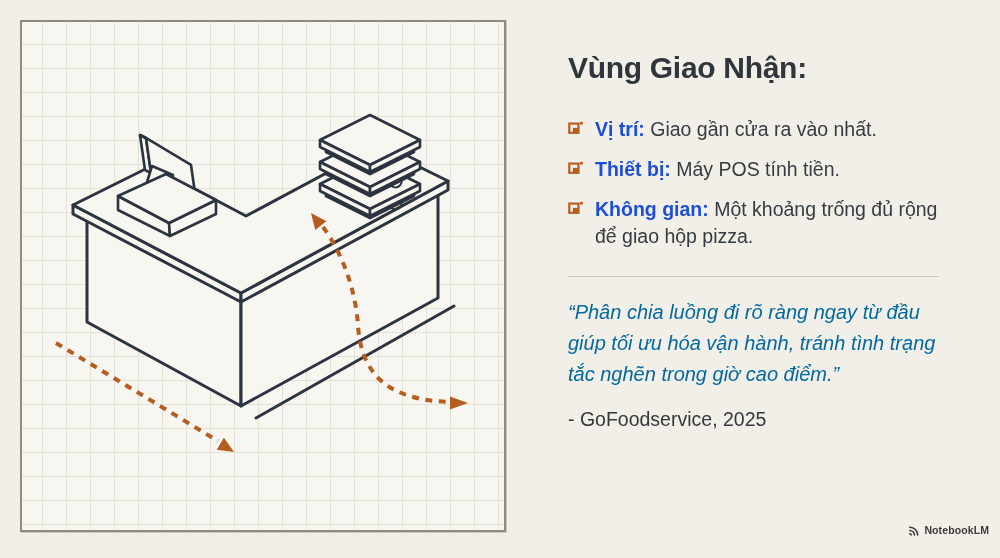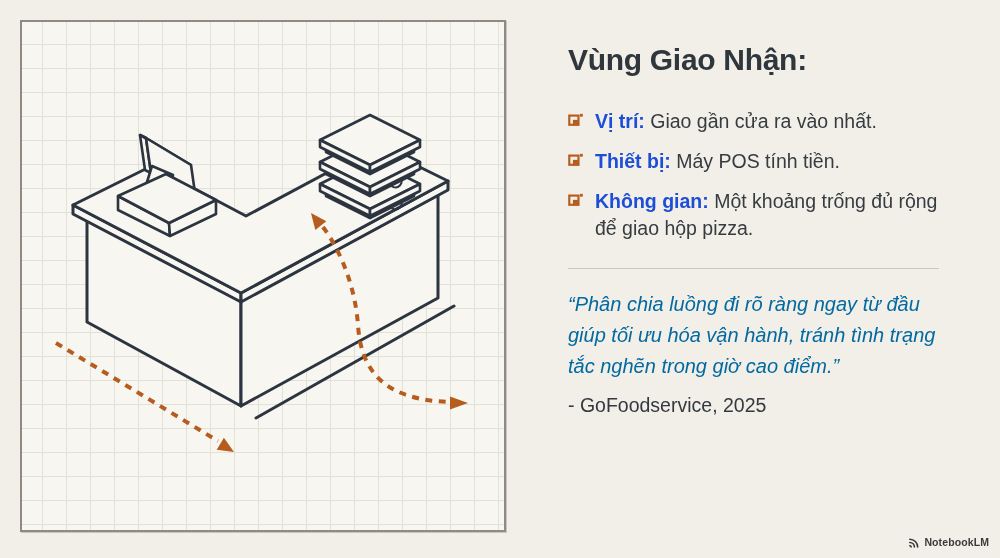--- a/index.html
+++ b/index.html
@@ -17,40 +17,40 @@
     background-image:
       linear-gradient(#e2e1d8 1px, transparent 1px),
       linear-gradient(90deg,#e2e1d8 1px, transparent 1px);
     background-size:24px 24px;
     background-position:-4px -2px;
     border:2px solid #8f8b82;
     box-shadow:1px 1px 0 #c9c6bc;
   }
   .sketch-panel svg{position:absolute;left:0;top:0;}
   
-  .content{position:absolute;left:568px;top:40px;width:392px;}
+  .content{position:absolute;left:568px;top:48px;width:392px;}
   .title{
     font-size:30px;line-height:40px;font-weight:bold;
     color:#2f373d;letter-spacing:-0.3px;margin:0 0 8px 0;
   }
   .title span{display:block;}
   .bullets{margin-top:28px;}
   .bullet-row{display:flex;align-items:flex-start;margin-bottom:13px;}
   .bullet-row .bicon{flex:0 0 15px;margin:5px 12px 0 0;}
   .bullet-text{font-size:19.5px;line-height:27px;color:#363c42;width:345px;}
   .bullet-text b{color:#1d4ed8;}
   .divider{border:none;border-top:1.5px solid #c9c6bc;width:371px;margin:26px 0 0 0;}
   .quote{
     font-style:italic;font-size:20px;line-height:31px;color:#0369a1;
     margin-top:20px;width:390px;
   }
-  .attribution{font-size:19.5px;color:#33393f;margin-top:12px;}
+  .attribution{font-size:19.5px;color:#33393f;margin-top:18px;}
   
   .brand{
-    position:absolute;right:11px;bottom:10px;display:flex;align-items:center;gap:4px;
+    position:absolute;right:11px;bottom:22px;display:flex;align-items:center;gap:4px;
     font-size:10.5px;color:#3a3a3a;font-weight:bold;letter-spacing:0.1px;
   }
 </style>
 </head>
 <body>
 
 <div class="sketch-panel">
   <svg width="482" height="508" viewBox="0 0 482 508">
     <g fill="#f7f6f0" stroke="#2c3440" stroke-width="3" stroke-linejoin="round" stroke-linecap="round">
 

